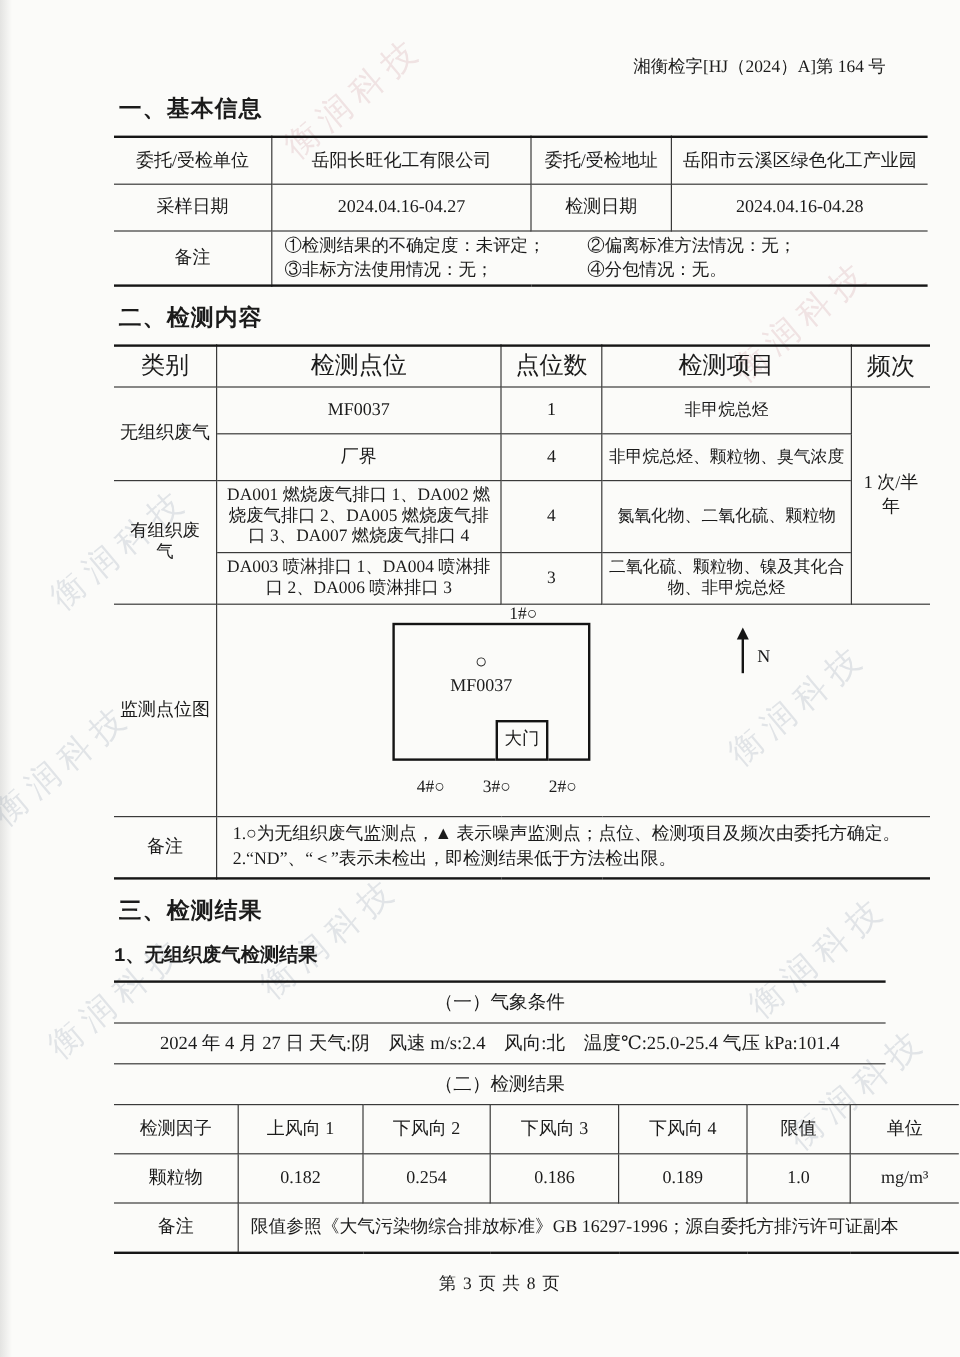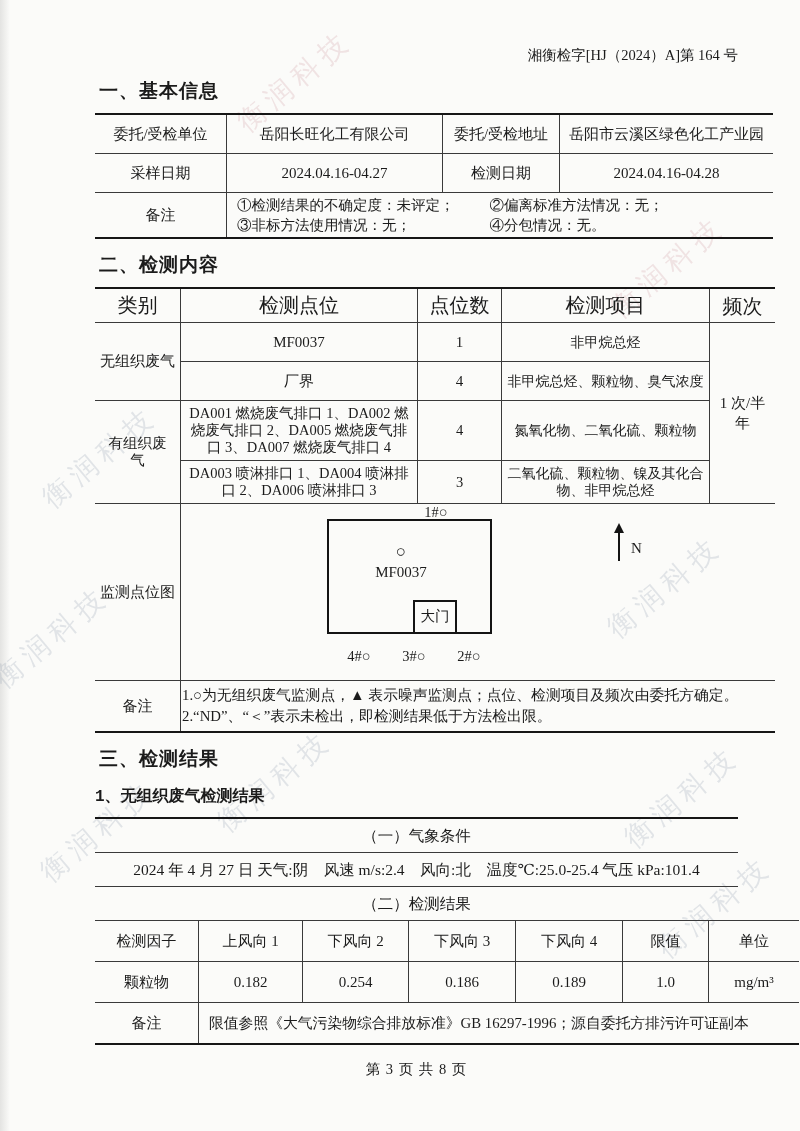--- a/index.html
+++ b/index.html
@@ -58,21 +58,21 @@
   .t2 td.point{width:228px;}
   .t2 td.count{width:75px;}
   .t2 td.items{width:205px;font-size:14px;padding:2px 1px;}
   .t2 td.freq{width:57px;line-height:20px;}
   .t2 .hrow td{height:29px;font-size:20px;}
   .t2 .r1 td{height:34px;}
   .t2 .long td{line-height:17px;padding:4px 8px;font-size:14.5px;}
   .t2 .long td.items{font-size:14px;padding:4px 2px;}
   .t2 .maprow td{height:176px;padding:0;}
   .t2 .remrow td{height:auto;}
-  .t2 .remark-cell{text-align:left;padding:4px 1px;font-size:14.8px;line-height:21px;}
+  .t2 .remark-cell{text-align:left;padding:4px 13px;font-size:14.8px;line-height:21px;}
   
   .diagram{position:relative;width:100%;height:176px;}
   .d-rect{position:absolute;left:146px;top:15px;width:161px;height:111px;border:2px solid #141414;}
   .d-top-label{position:absolute;left:225px;top:-1px;width:60px;text-align:center;font-size:14.5px;}
   .d-center{position:absolute;left:165px;top:38px;width:110px;text-align:center;font-size:15px;line-height:20px;}
   .d-circle{font-size:17px;}
   .d-gate{position:absolute;left:232px;top:96px;width:40px;height:30px;border:2px solid #141414;background:#fbfbf9;line-height:29px;text-align:center;font-size:14.5px;}
   .d-bpt{position:absolute;top:143px;width:54px;text-align:center;font-size:14.5px;}
   .d-b4{left:151px;} .d-b3{left:206px;} .d-b2{left:261px;}
   .d-north{position:absolute;left:428px;top:13px;width:40px;height:52px;}

